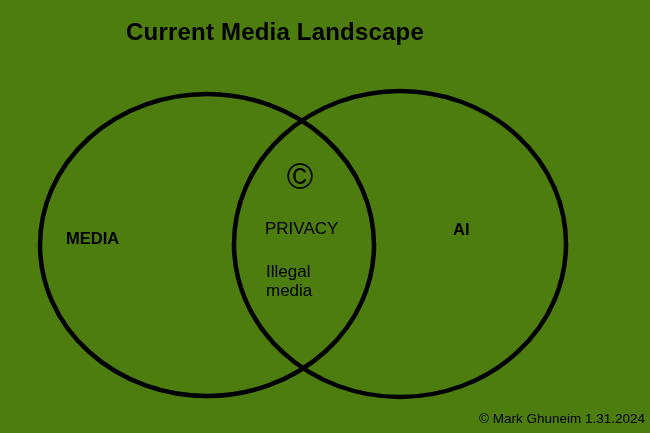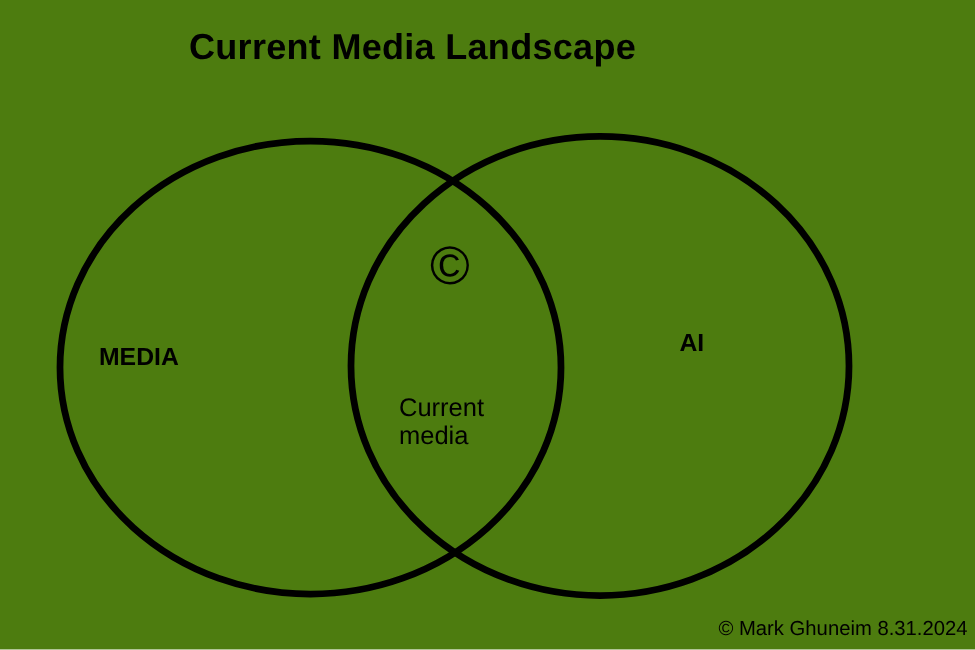--- a/index.html
+++ b/index.html
@@ -82,21 +82,22 @@
   </svg>
 
   <div class="title">Current Media Landscape</div>
 
   <div class="circle-label media-label">MEDIA</div>
 
   <div class="circle-label ai-label">AI</div>
 
   <div class="copyright-symbol">©</div>
 
+  <div class="privacy-label">PRIVACY</div>
 
   <div class="intersection-lines">
-    <div>Current</div>
+    <div>Illegal</div>
     <div>media</div>
   </div>
 
-  <div class="credit">© Mark Ghuneim 8.31.2024</div>
+  <div class="credit">© Mark Ghuneim 1.31.2024</div>
 
 </div>
 
 </body></html>

